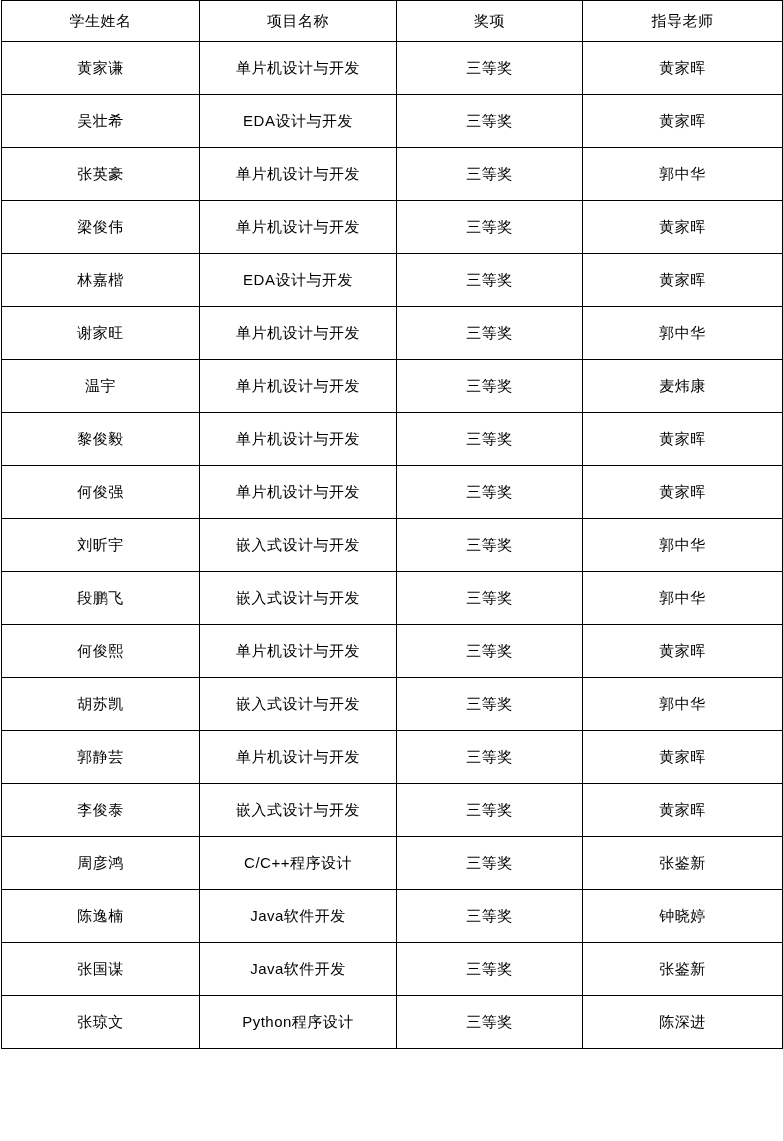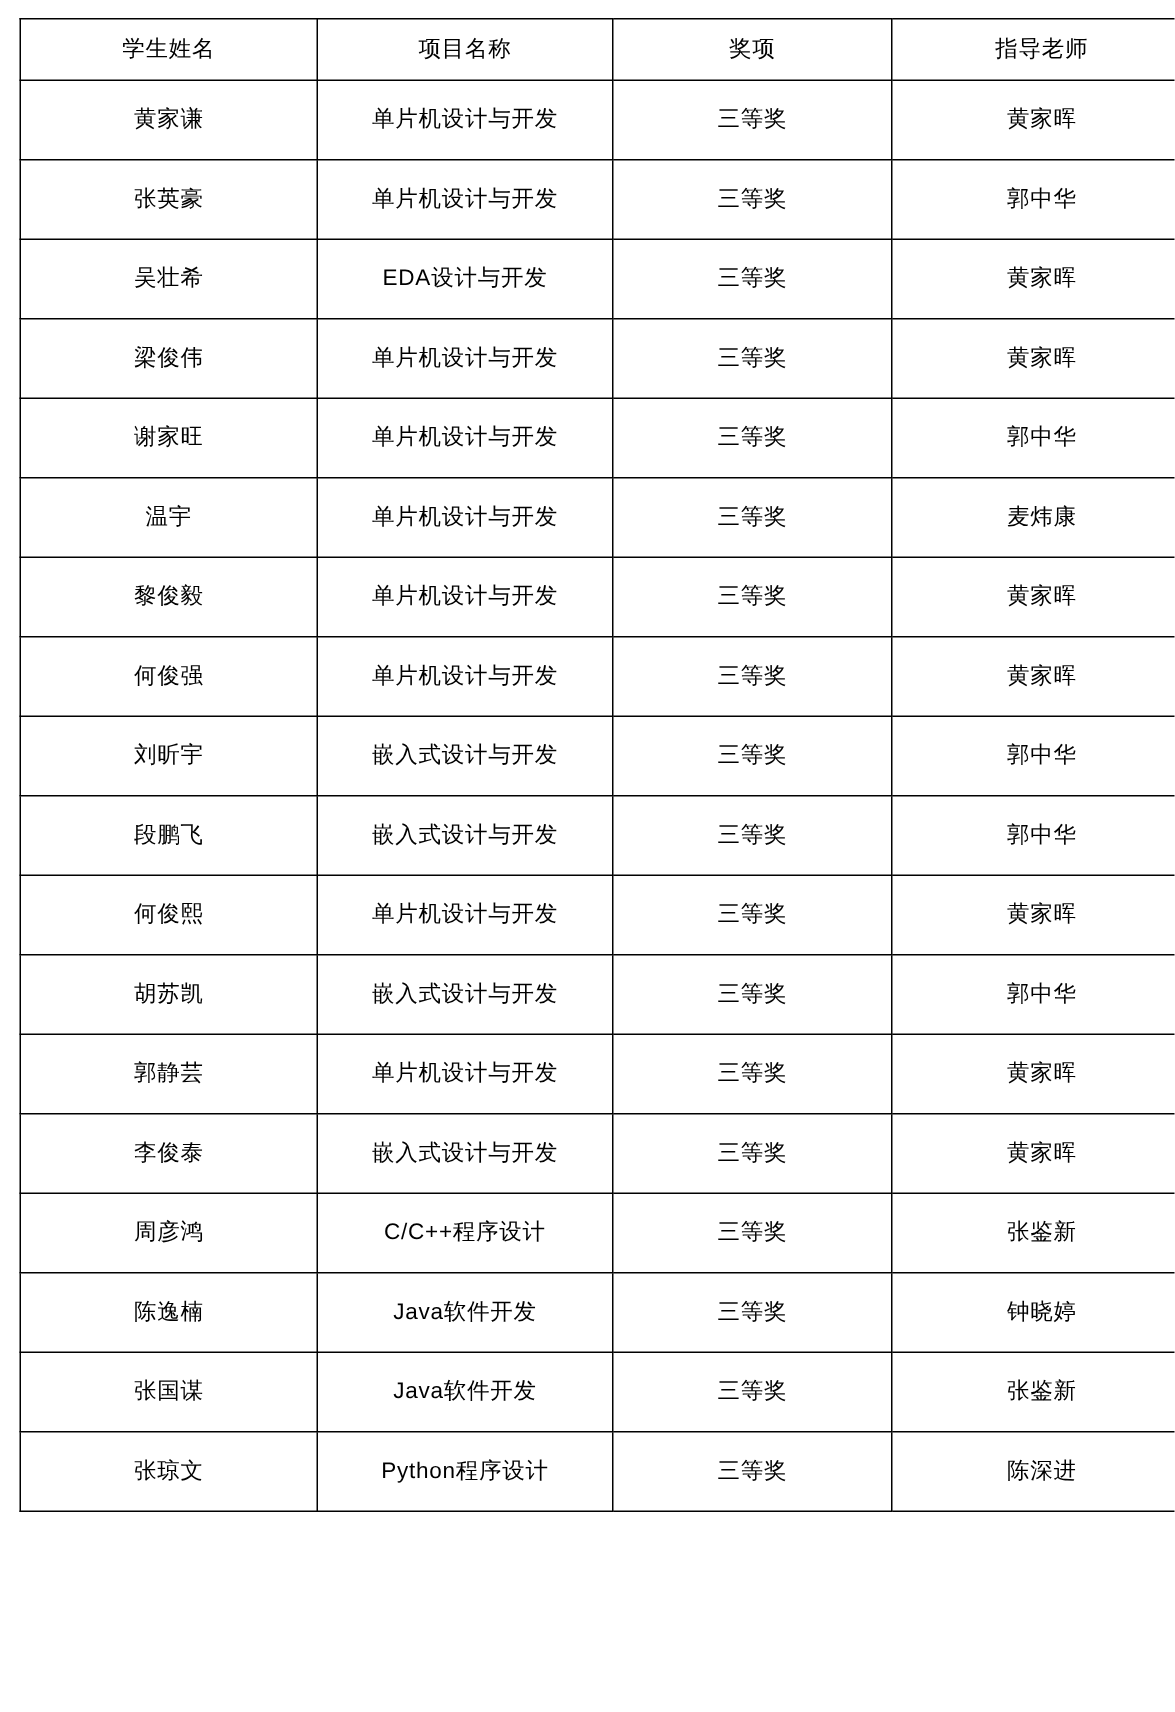--- a/index.html
+++ b/index.html
@@ -11,21 +11,21 @@
     width: 783px;
     height: 1141px;
     font-family: "Liberation Sans", "DejaVu Sans", sans-serif;
     color: #000000;
     overflow: hidden;
   }
   .sheet {
     width: 783px;
     height: 1141px;
     box-sizing: border-box;
-    padding: 12px;
+    padding: 0;
   }
   table.award-table {
     border-collapse: collapse;
     width: 781px;
     margin: 0 1px;
     table-layout: fixed;
   }
   table.award-table col.c-name  { width: 198px; }
   table.award-table col.c-proj  { width: 197px; }
   table.award-table col.c-award { width: 186px; }
@@ -75,34 +75,40 @@
       </tr>
     </thead>
     <tbody id="table-body">
         <tr>
           <td>黄家谦</td>
           <td>单片机设计与开发</td>
           <td>三等奖</td>
           <td>黄家晖</td>
         </tr>
         <tr>
+          <td>吴壮希</td>
+          <td>EDA设计与开发</td>
+          <td>三等奖</td>
+          <td>黄家晖</td>
+        </tr>
+        <tr>
           <td>张英豪</td>
           <td>单片机设计与开发</td>
           <td>三等奖</td>
           <td>郭中华</td>
         </tr>
         <tr>
-          <td>吴壮希</td>
-          <td>EDA设计与开发</td>
+          <td>梁俊伟</td>
+          <td>单片机设计与开发</td>
           <td>三等奖</td>
           <td>黄家晖</td>
         </tr>
         <tr>
-          <td>梁俊伟</td>
-          <td>单片机设计与开发</td>
+          <td>林嘉楷</td>
+          <td>EDA设计与开发</td>
           <td>三等奖</td>
           <td>黄家晖</td>
         </tr>
         <tr>
           <td>谢家旺</td>
           <td>单片机设计与开发</td>
           <td>三等奖</td>
           <td>郭中华</td>
         </tr>
         <tr>

